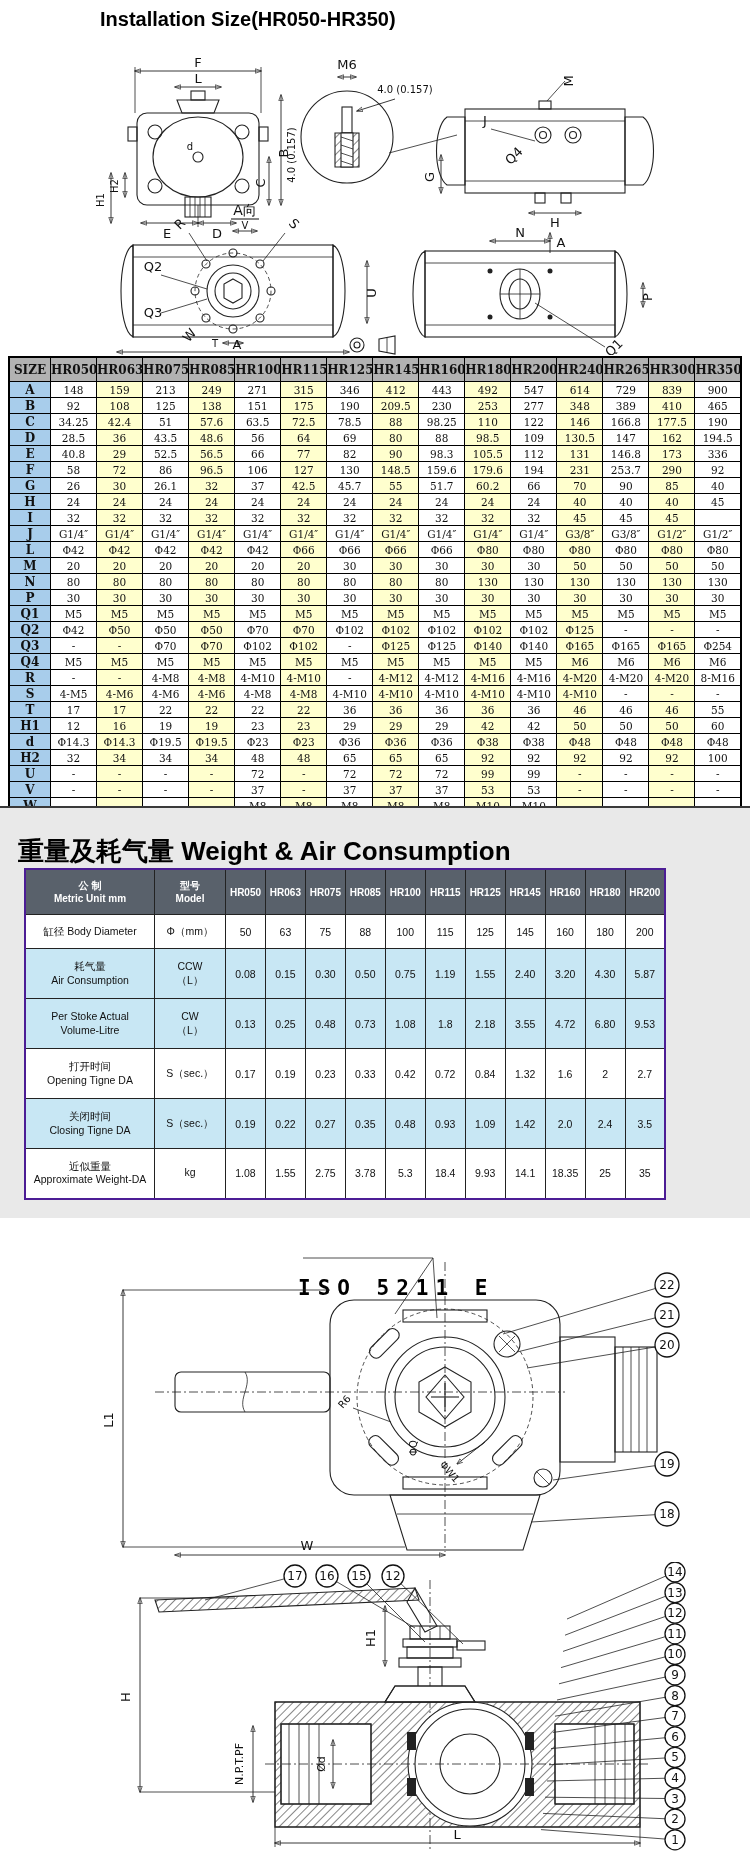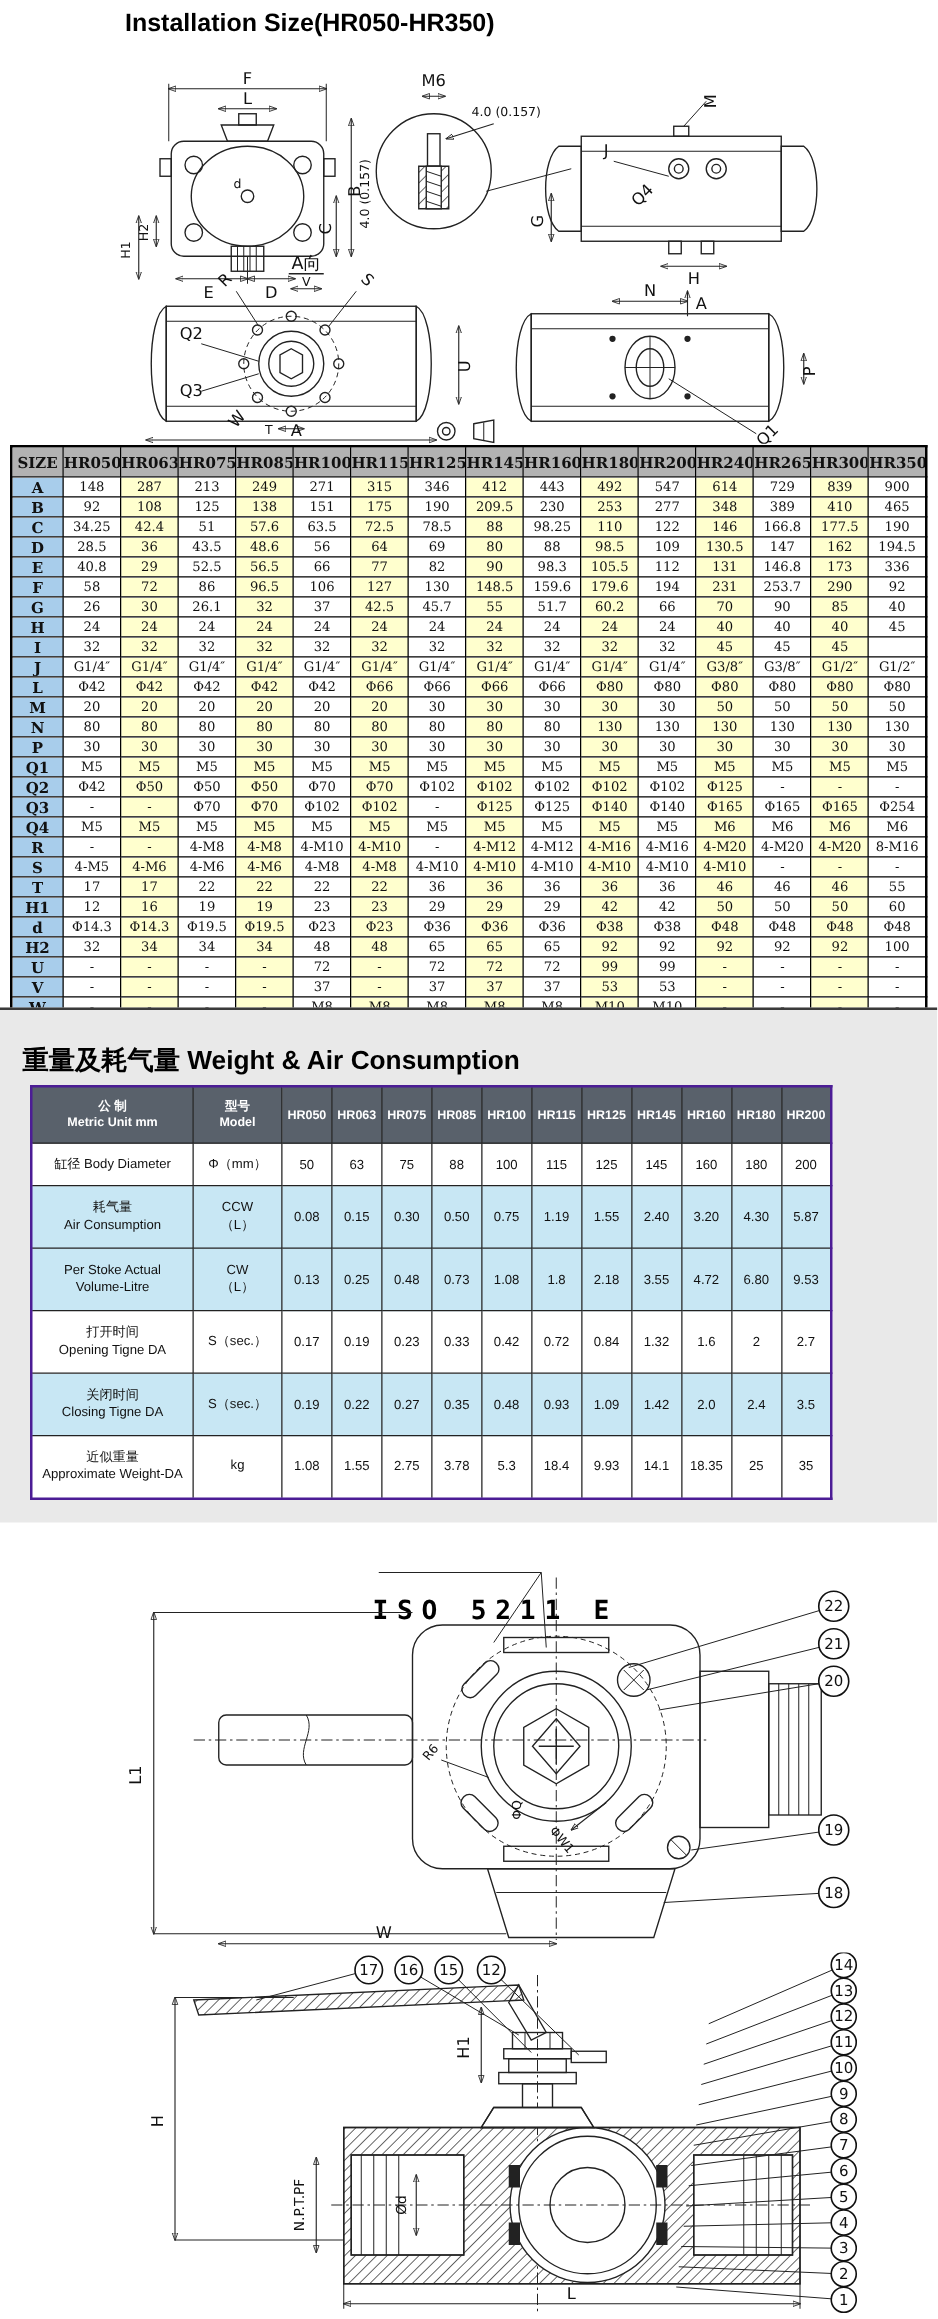--- a/index.html
+++ b/index.html
@@ -34,21 +34,21 @@
       font-size:10.5px;height:15px;overflow:hidden;white-space:nowrap;}
   #size-table thead th{background:#b2b2b2;font-size:12px;font-weight:bold;height:23px;}
   #size-table thead th:first-child{width:40px;}
   #size-table tbody th{background:#a8cdeb;font-weight:bold;font-size:12px;}
   #size-table td.alt{background:#ffffce;}
 
   
   .section2{position:absolute;left:0;top:806px;width:750px;height:410px;background:#e9e9e9;
             border-top:2px solid #3a3a3a;}
   .s2-title{position:absolute;left:18px;top:26px;font-family:"Liberation Sans",sans-serif;
-            font-weight:bold;font-size:21px;color:#000;}
+            font-weight:bold;font-size:26px;color:#000;}
   #weight-table{left:24px;top:868px;width:642px;border:2px solid #4c1d95;background:#fff;}
   #weight-table th,#weight-table td{border:1px solid #222;text-align:center;padding:0;
       font-family:"Liberation Sans",sans-serif;font-size:10.5px;}
   #weight-table thead th{background:#59616b;color:#fff;height:44px;font-size:10px;font-weight:bold;}
   #weight-table thead th:nth-child(1){width:128px;}
   #weight-table thead th:nth-child(2){width:70px;margin-left:32px;}
   #weight-table tbody tr{height:50px;}
   #weight-table tbody tr.first{height:34px;}
   #weight-table tbody tr.shaded td, #weight-table tbody tr.shaded th{background:#c8e7f4;}
   #weight-table tbody th{font-weight:normal;background:#fff;margin-left:16px;}
@@ -242,21 +242,21 @@
           <th>HR240</th>
           <th>HR265</th>
           <th>HR300</th>
           <th>HR350</th>
         </tr>
       </thead>
       <tbody>
         <tr>
           <th>A</th>
           <td>148</td>
-          <td class="alt">287</td>
+          <td class="alt">159</td>
           <td>213</td>
           <td class="alt">249</td>
           <td>271</td>
           <td class="alt">315</td>
           <td>346</td>
           <td class="alt">412</td>
           <td>443</td>
           <td class="alt">492</td>
           <td>547</td>
           <td class="alt">614</td>

